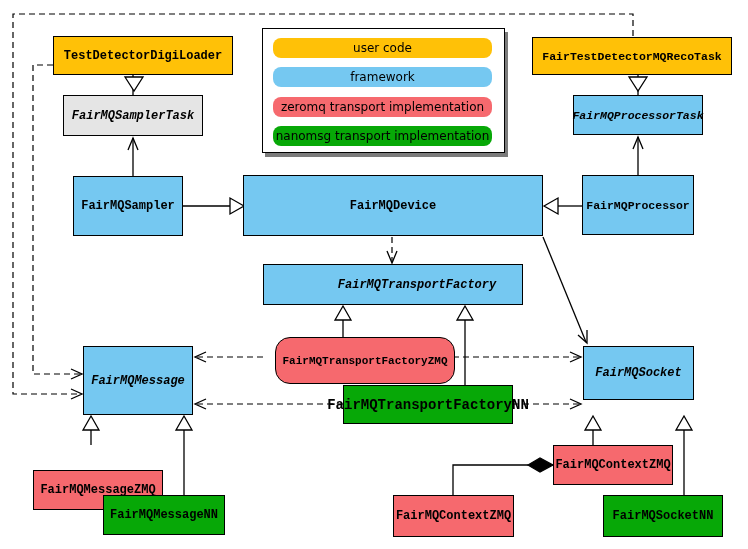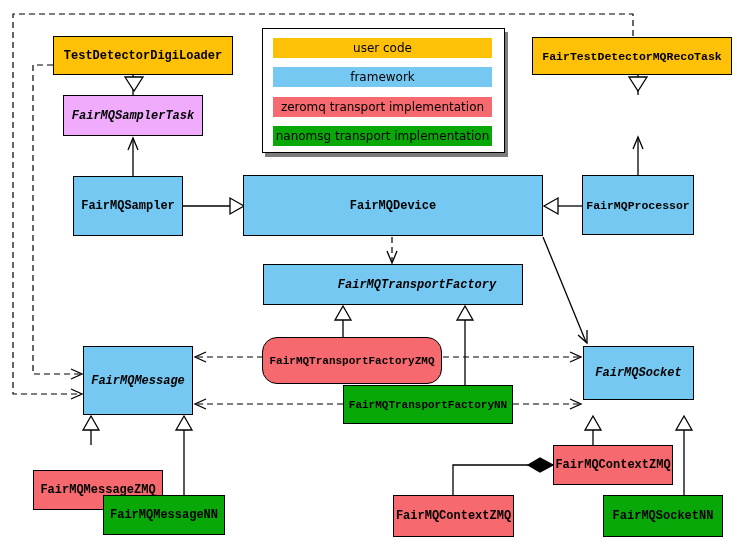--- a/index.html
+++ b/index.html
@@ -15,21 +15,21 @@
   }
   .node.abstract{font-style:italic;}
   #legend{
     position:absolute;left:262px;top:28px;width:243px;height:125px;
     box-sizing:border-box;border:1.4px solid #000;background:#fff;
     box-shadow:3px 4px 0 rgba(90,90,90,0.8);
   }
   .legend-bar{
     position:absolute;left:10px;width:219px;height:20px;
     display:flex;align-items:center;justify-content:center;
-    font-size:12px;color:#000;white-space:nowrap;
+    font-size:12px;color:#000;white-space:nowrap;border-radius:8px;
   }
   .edge{stroke:#000;fill:none;stroke-width:1.3px;}
   .edge.dashed{stroke-dasharray:6 4;stroke-width:1.2px;}
   .head-open{stroke:#000;fill:none;stroke-width:1.3px;}
   .head-tri{fill:#ffffff;stroke:#000;stroke-width:1.3px;}
   .head-diamond{fill:#000;stroke:#000;stroke-width:1.3px;}
 </style>
 </head>
 <body>
 
@@ -155,34 +155,35 @@
     </div>
     <div class="legend-bar" style="top: 97px; background-color: rgb(7, 168, 7);">
       <span>nanomsg transport implementation</span>
     </div>
   </div>
 
   <div class="node" style="left: 53px; top: 36px; width: 180px; height: 39px; background-color: rgb(255, 193, 7);">TestDetectorDigiLoader</div>
 
   <div class="node" style="left: 532px; top: 37px; width: 200px; height: 38px; font-size: 11.5px; background-color: rgb(255, 193, 7);">FairTestDetectorMQRecoTask</div>
 
-  <div class="node abstract" style="left: 63px; top: 95px; width: 140px; height: 41px; background-color: #f0abfc;">FairMQSamplerTask</div>
+  <div class="node abstract" style="left: 63px; top: 95px; width: 140px; height: 41px; background-color: #e5e5e5;">FairMQSamplerTask</div>
 
+  <div class="node abstract" style="left: 573px; top: 95px; width: 130px; height: 40px; font-size: 11.5px; background-color: rgb(117, 200, 241);">FairMQProcessorTask</div>
 
   <div class="node" style="left: 73px; top: 176px; width: 110px; height: 60px; background-color: rgb(117, 200, 241);">FairMQSampler</div>
 
   <div class="node" style="left: 243px; top: 175px; width: 300px; height: 61px; background-color: rgb(117, 200, 241);">FairMQDevice</div>
 
   <div class="node" style="left: 582px; top: 175px; width: 112px; height: 60px; font-size: 11.5px; background-color: rgb(117, 200, 241);">FairMQProcessor</div>
 
   <div class="node abstract" style="left: 263px; top: 264px; width: 260px; height: 41px; background-color: rgb(117, 200, 241); padding-left: 48px;">FairMQTransportFactory</div>
 
-  <div class="node" style="left: 262px; top: 337px; width: 180px; height: 47px; font-size: 11px; background-color: rgb(246, 105, 110); border-radius: 15px;">FairMQTransportFactoryZMQ</div>
+  <div class="node" style="left: 275px; top: 337px; width: 180px; height: 47px; font-size: 11px; background-color: rgb(246, 105, 110); border-radius: 15px;">FairMQTransportFactoryZMQ</div>
 
-  <div class="node" style="left: 343px; top: 385px; width: 170px; height: 39px; font-size: 11px; background-color: rgb(7, 168, 7);">FairMQTransportFactoryNN</div>
+  <div class="node" style="left: 343px; top: 385px; width: 170px; height: 39px; font-size: 14px; background-color: rgb(7, 168, 7);">FairMQTransportFactoryNN</div>
 
   <div class="node abstract" style="left: 83px; top: 346px; width: 110px; height: 69px; background-color: rgb(117, 200, 241);">FairMQMessage</div>
 
   <div class="node abstract" style="left: 583px; top: 346px; width: 111px; height: 54px; background-color: rgb(117, 200, 241);">FairMQSocket</div>
 
   <div class="node" style="left: 33px; top: 445px; width: 130px; height: 40px; background-color: rgb(246, 105, 110); margin-top: 25px;">FairMQMessageZMQ</div>
 
   <div class="node" style="left: 103px; top: 495px; width: 122px; height: 40px; background-color: rgb(7, 168, 7);">FairMQMessageNN</div>
 
   <div class="node" style="left: 553px; top: 445px; width: 120px; height: 40px; background-color: rgb(246, 105, 110);">FairMQContextZMQ</div>

